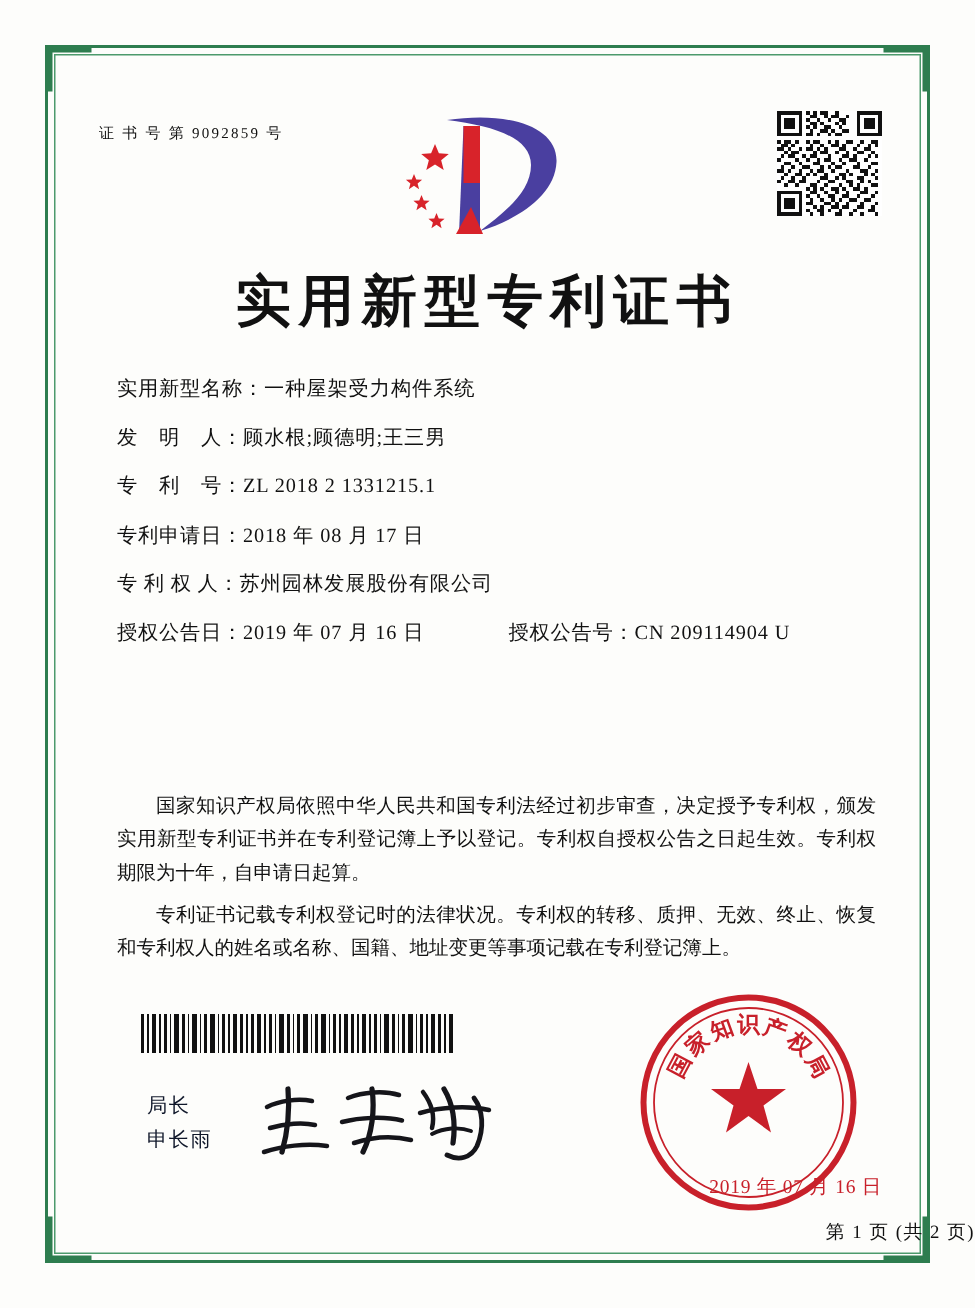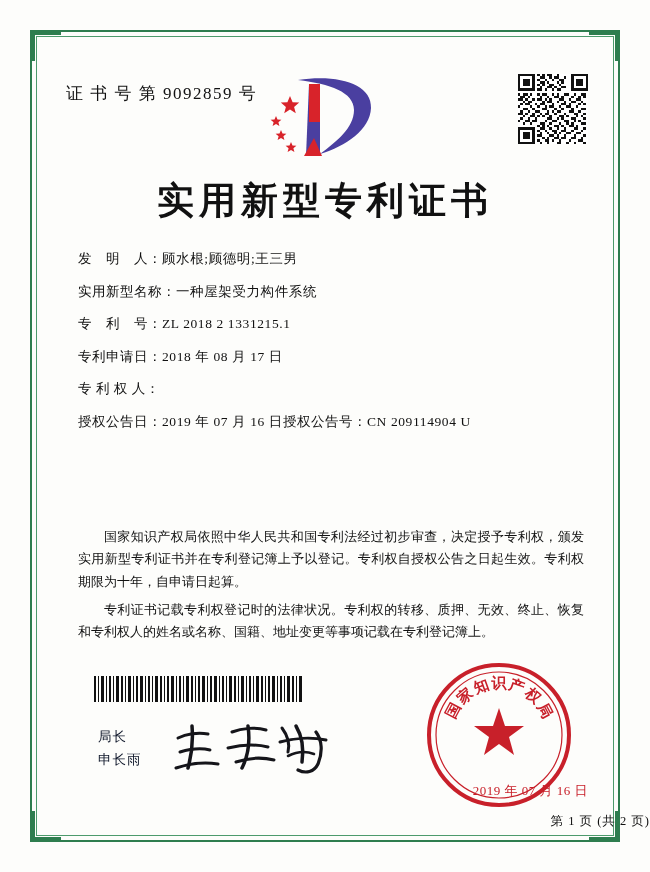--- a/index.html
+++ b/index.html
@@ -48,21 +48,21 @@
   .corner.tl { left: 30px;  top: 30px;    border-left-width: 5px; border-top-width: 5px; }
   .corner.tr { right: 30px; top: 30px;    border-right-width: 5px; border-top-width: 5px; }
   .corner.bl { left: 30px;  bottom: 30px; border-left-width: 5px; border-bottom-width: 5px; }
   .corner.br { right: 30px; bottom: 30px; border-right-width: 5px; border-bottom-width: 5px; }
 
   
   .cert-no {
     position: absolute;
     left: 66px;
     top: 82px;
-    font-size: 17px;
+    font-size: 10px;
     letter-spacing: 1.5px;
     color: #111;
     white-space: nowrap;
   }
 
   
   .logo {
     position: absolute;
     left: 268px;
     top: 72px;
@@ -112,20 +112,21 @@
   }
   .f-label {
     flex: 0 0 auto;
     letter-spacing: 0.5px;
   }
   .f-value {
     flex: 0 0 auto;
     letter-spacing: 0.6px;
   }
   .f-label-2 {
+    margin-left: 56px;
     letter-spacing: 0.5px;
   }
 
   
   .paras {
     position: absolute;
     left: 78px;
     right: 66px;
     top: 516px;
     font-size: 13px;
@@ -433,41 +434,42 @@
           <rect x="27" y="28" width="1" height="1"></rect>
       </g>
     </svg>
   </div>
 
   <div class="title">实用新型专利证书</div>
 
   <div class="fields">
 
     <div class="field-row">
+      <span class="f-label">实用新型名称：</span>
+      <span class="f-value">一种屋架受力构件系统</span>
+    </div>
+
+    <div class="field-row">
       <span class="f-label">发　明　人：</span>
       <span class="f-value">顾水根;顾德明;王三男</span>
-    </div>
-
-    <div class="field-row">
-      <span class="f-label">实用新型名称：</span>
-      <span class="f-value">一种屋架受力构件系统</span>
     </div>
 
     <div class="field-row">
       <span class="f-label">专　利　号：</span>
       <span class="f-value">ZL 2018 2 1331215.1</span>
     </div>
 
     <div class="field-row">
       <span class="f-label">专利申请日：</span>
       <span class="f-value">2018 年 08 月 17 日</span>
     </div>
 
     <div class="field-row">
       <span class="f-label">专 利 权 人：</span>
+      <span class="f-value">苏州园林发展股份有限公司</span>
     </div>
 
 
     <div class="field-row">
       <span class="f-label">授权公告日：</span>
       <span class="f-value">2019 年 07 月 16 日</span>
       <span class="f-label f-label-2">授权公告号：</span>
       <span class="f-value">CN 209114904 U</span>
     </div>
 

